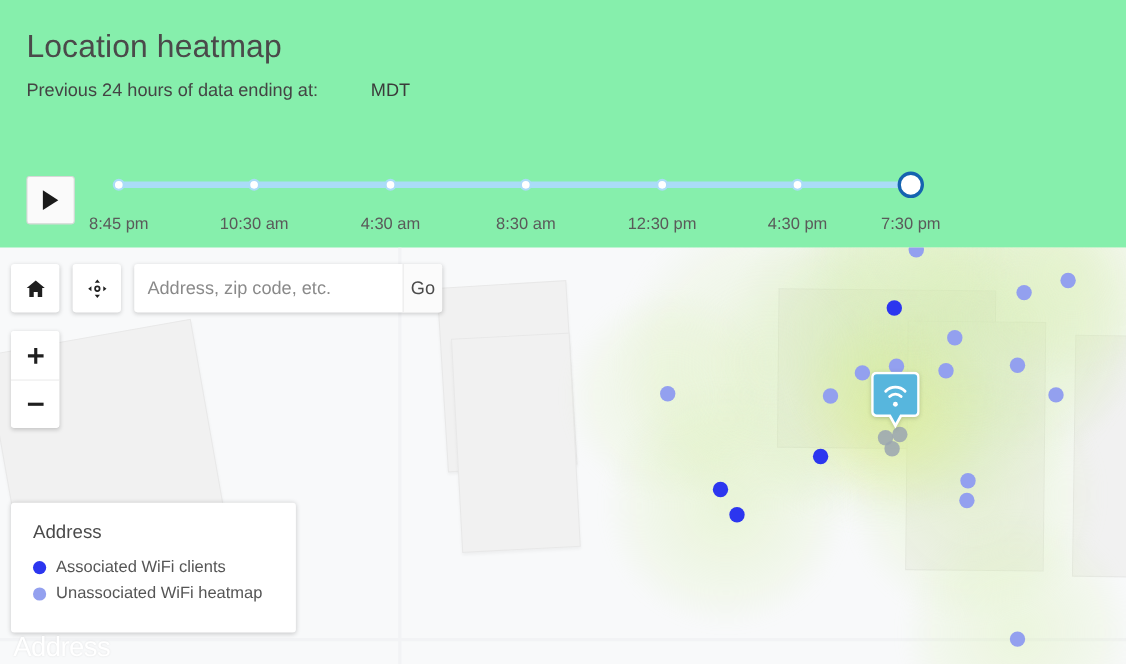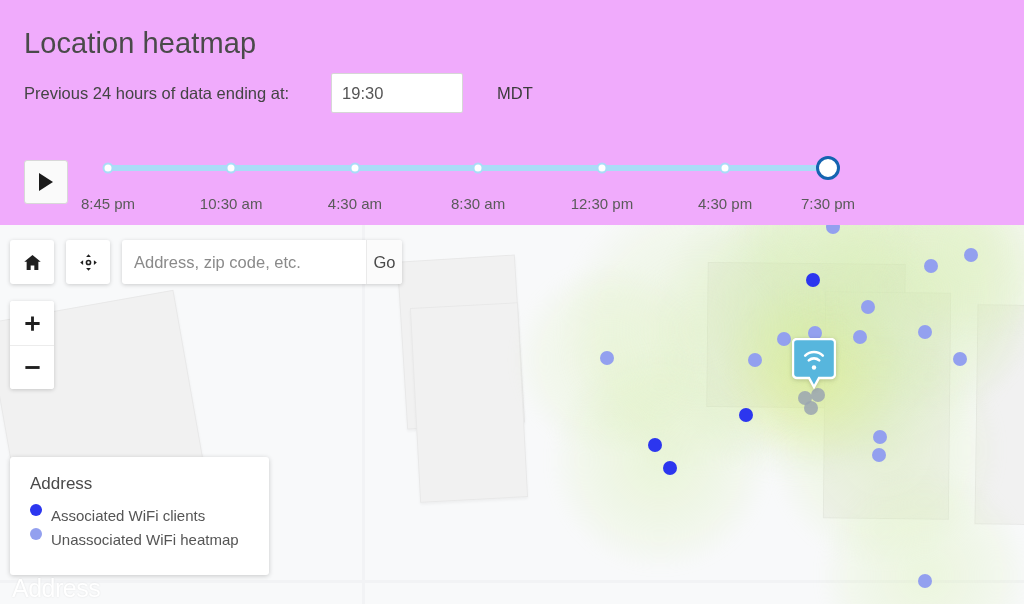--- a/index.html
+++ b/index.html
@@ -4,21 +4,21 @@
 <style>
   * { box-sizing: border-box; }
   html, body {
     margin: 0; padding: 0;
     width: 1024px; height: 604px;
     background: #ffffff;
     font-family: "Liberation Sans", sans-serif;
     overflow: hidden;
   }
 
-  #page { position: relative; width: 1024px; height: 508px; background:#f0abfc; }
+  #page { position: relative; width: 1024px; height: 508px; background:#86efac; }
 
   
   .page-title {
     position: absolute; left: 24px; top: 8px;
     font-size: 29px; font-weight: 400; color: #4a4a4a;
     letter-spacing: 0.1px;
   }
   .range-row {
     position: absolute; left: 24px; top: 73px;
     display: flex; align-items: center; gap: 16px;
@@ -162,21 +162,21 @@
   
   .legend {
     position: absolute; left: 10px; top: 232px;
     width: 259px; height: 118px;
     background: #fff; border-radius: 3px;
     box-shadow: 0 1px 5px rgba(0,0,0,0.2);
     padding: 17px 20px;
   }
   .legend-title { font-size: 17px; color: #4a4a4a; margin-bottom: 10px; }
   .legend-item {
-    display: flex; gap: 9px;
+    display: flex; align-items: center; gap: 9px;
     font-size: 15px; color: #555; line-height: 1.6;
   }
   .legend-swatch { width: 12px; height: 12px; border-radius: 50%; flex: none; }
 
   .google-wm {
     position: absolute; left: 12px; bottom: 1px;
     font-family: "Liberation Sans", sans-serif;
     font-size: 25px; color: #ffffff;
     text-shadow: 0 0 2px rgba(0,0,0,0.10);
     letter-spacing: -0.5px;
@@ -185,21 +185,20 @@
 </style>
 </head>
 <body>
 
 <div id="page">
 
   <h1 class="page-title">Location heatmap</h1>
 
   <div class="range-row">
     <span class="range-label">Previous 24 hours of data ending at:</span>
-    <input id="time-input" class="text-input" type="text" value="19:30" style="">
     <span class="tz-label">MDT</span>
   </div>
 
   <div class="timeline">
     <button class="play-button" aria-label="Play">
       <svg width="18" height="20" viewBox="0 0 18 20">
         <polygon points="2,1 16,10 2,19" fill="#1a1a1a"></polygon>
       </svg>
     </button>
     <div class="slider" id="slider">

